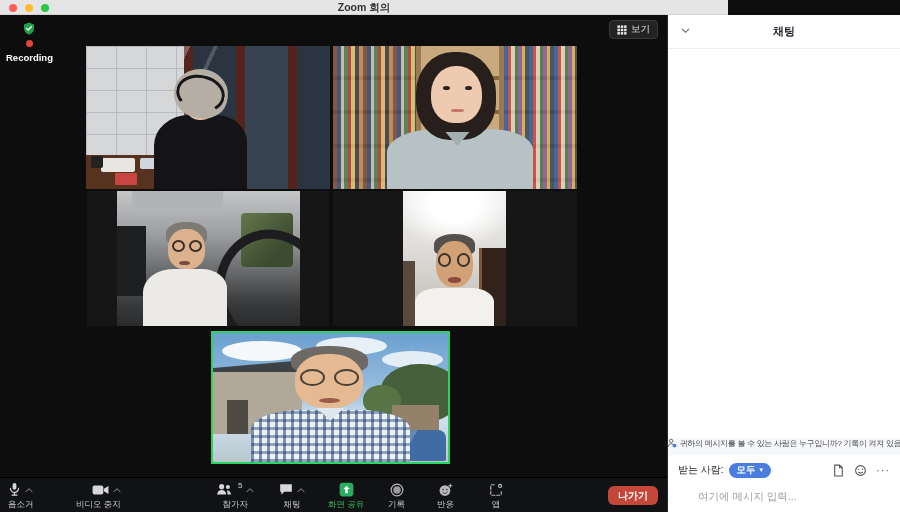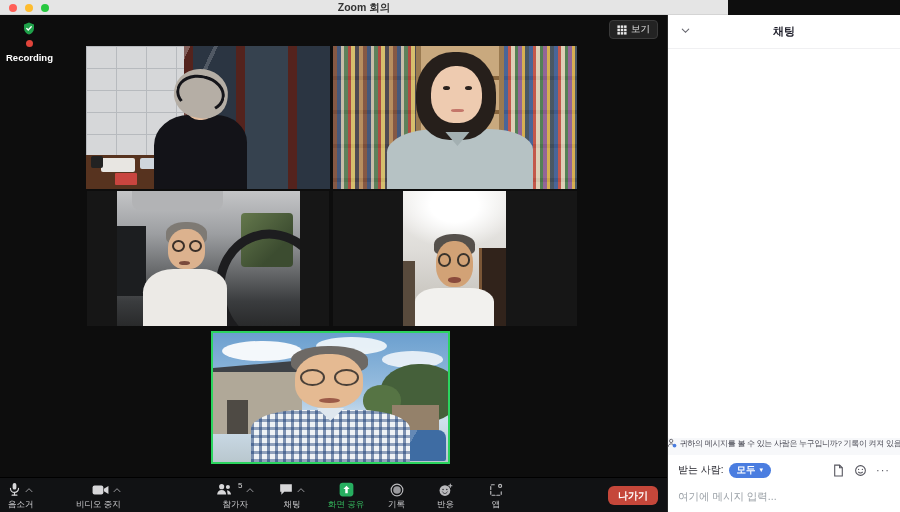--- a/index.html
+++ b/index.html
@@ -146,21 +146,21 @@
     gap:3px; padding:0 4px; }
   .chat-notice-text { font-size:8px; color:#4a4a55; white-space:nowrap; letter-spacing:-.3px; }
   .chat-to-row { height:24px; display:flex; align-items:center; padding:0 10px; margin-top:3px; }
   .to-label { font-size:10px; color:#26262e; }
   .to-pill { margin-left:5px; height:15px; background:#4a7de0; color:#fff; border-radius:8px;
     display:flex; align-items:center; gap:4px; padding:0 8px; font-size:9.5px; font-weight:700; cursor:pointer; }
   .to-pill .arrow { font-size:7px; }
   .chat-actions { margin-left:auto; display:flex; align-items:center; gap:9px; color:#55555e; }
   .chat-actions .act { width:13px; height:13px; cursor:pointer; display:flex; align-items:center; justify-content:center; }
   .more-dots { font-size:11px; color:#55555e; letter-spacing:1px; cursor:pointer; line-height:6px; }
-  .chat-input-row { padding:4px 10px 8px; }
+  .chat-input-row { padding:4px 10px 8px;margin-left:20px; }
   .chat-input { width:100%; border:none; outline:none; font-size:10.5px; color:#333;
     font-family:"Liberation Sans","DejaVu Sans",sans-serif; }
   .chat-input::placeholder { color:#9aa0a6; }
 
   
   .tb-item { position:absolute; top:3px; display:flex; flex-direction:column; align-items:center;
     color:#d7d7d9; cursor:pointer; }
   .tb-icon-row { height:17px; display:flex; align-items:center; gap:4px; }
   .tb-label { font-size:8.5px; color:#cfcfd2; margin-top:1px; white-space:nowrap; }
   .tb-caret { color:#9a9a9e; display:flex; align-items:center; }

